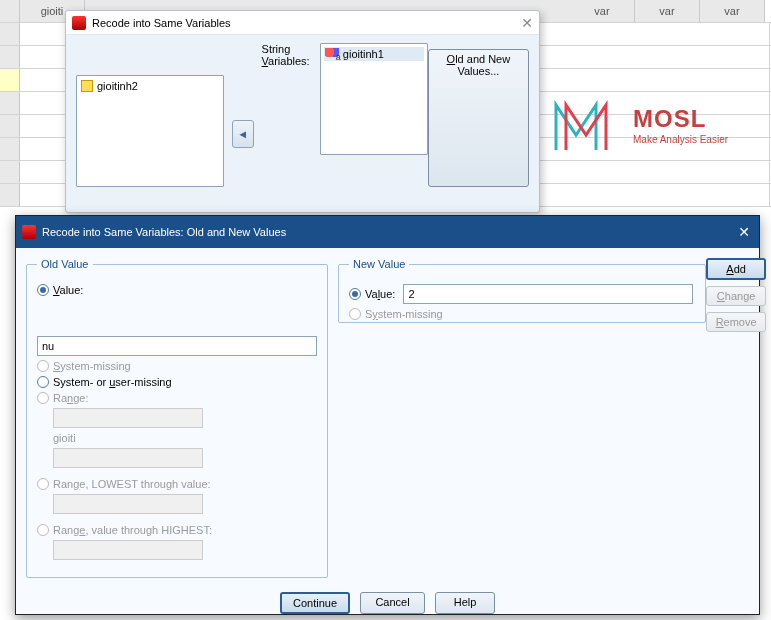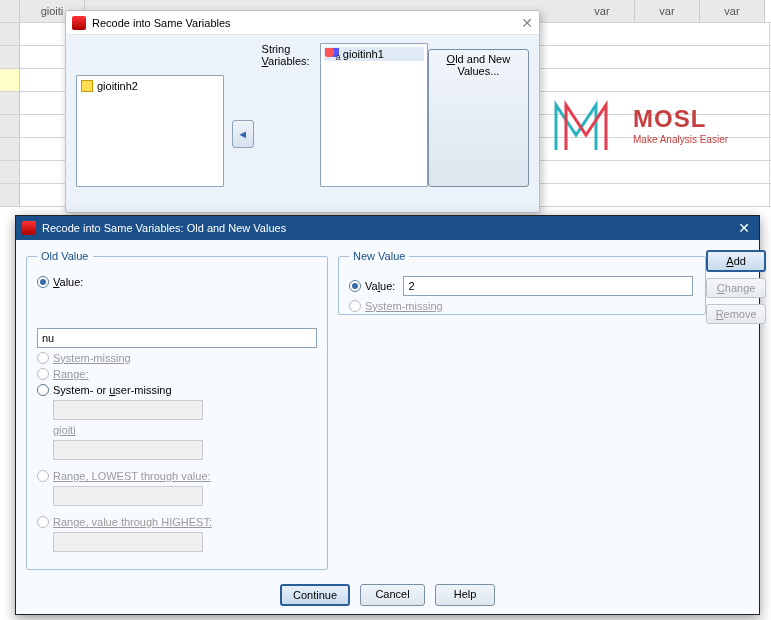--- a/index.html
+++ b/index.html
@@ -11,52 +11,52 @@
 .grid-rowhead { width: 20px; background: #e9e9e9; border-right: 1px solid #c9c9c9; }
 .grid-sel { background: #ffffc8; }
 
 .dialog1 { position: absolute; left: 65px; top: 10px; width: 475px; height: 203px; background: #ebf2f9; border: 1px solid #b6c2cf; border-radius: 3px; box-shadow: 2px 3px 8px rgba(0,0,0,0.25); }
 .d1-title { height: 24px; display: flex; align-items: center; padding: 0 6px; background: #fff; border-bottom: 1px solid #e0e6ec; border-radius: 3px 3px 0 0; }
 .d-icon { width: 14px; height: 14px; background: linear-gradient(#f33,#a00); border-radius: 2px; margin-right: 6px; display:inline-block;}
 .d1-close { margin-left: auto; font-size: 14px; color: #888; cursor: default; }
 .d1-body { padding: 8px 10px; display: flex; gap: 8px; position: relative; }
 .listbox { background: #fff; border: 1px solid #8ca3b8; border-radius: 1px; padding: 3px; }
 .lb1 { width: 148px; height: 112px; }
-.lb2 { width: 145px; height: 144px; }
+.lb2 { width: 145px; height: 112px; }
 .lb-item { display: flex; align-items: center; gap: 4px; padding: 1px; }
 .lb-item.sel { background: #dfeaf5; }
 .ruler-icon { width: 12px; height: 12px; background: #ffdd55; border: 1px solid #cc9900; display:inline-block;}
 .str-icon { width: 14px; height: 12px; background: radial-gradient(circle at 4px 4px,#f55 40%,transparent 41%), radial-gradient(circle at 10px 4px,#55f 40%,transparent 41%); display:inline-block; position:relative;}
 .str-icon::after{content:"a"; position:absolute; right:-2px; bottom:-2px; font-size:9px; color:#333;}
 .move-btn { width: 28px; height: 28px; background: linear-gradient(#eef3f9,#d7e2ee); border: 1px solid #8ca3b8; border-radius: 3px; display:flex; align-items:center; justify-content:center; align-self: center; margin-top: 38px; color:#36a; font-size:16px;}
 .label-top { color: #000; margin-bottom: 3px; }
 .col { display: flex; flex-direction: row; }
 .old-new-btn { margin-top: 6px; padding: 3px 10px; background: linear-gradient(#f0f5fa,#dde6ef); border: 1px solid #7a8fa3; border-radius: 3px; text-align:center;}
 
 .logo { position: absolute; right: 20px; top: 80px; width: 200px; height: 90px; display:flex; align-items:center; gap:12px;}
 .logo-text { color: #c64040; }
 .logo-text .big { font-size: 24px; font-weight: bold; letter-spacing: 1px; display:block;}
 .logo-text .small { font-size: 10px; color: #c64040; }
 
 .dialog2 { position: absolute; left: 15px; top: 215px; width: 745px; height: 400px; background: #f7faff; border: 1px solid #222; box-shadow: 0 4px 12px rgba(0,0,0,0.4); }
-.d2-title { height: 24px; background: #1a4f8a; color: #fff; display: flex; align-items: center; padding: 0 6px; }
+.d2-title { height: 32px; background: #1a4f8a; color: #fff; display: flex; align-items: center; padding: 0 6px; }
 .d2-close { margin-left: auto; font-size: 14px; color: #fff; width:18px; text-align:center;}
 .d2-body { padding: 10px; display: flex; gap: 10px; flex-direction: column; height: calc(100% - 24px); }
 .d2-cols { display: flex; gap: 10px; flex: 1; }
 
 fieldset { border: 1px solid #a7c0dc; border-radius: 2px; padding: 10px; position: relative; }
 legend { color: #1a4f8a; padding: 0 4px; }
 .old-fs { width: 315px; height: 320px; }
 .new-fs { width: 390px; height: 65px; }
 
 .radio-row { display: flex; align-items: center; gap: 4px; margin: 4px 0; }
 .radio { width: 12px; height: 12px; border: 1px solid #5a7a9a; border-radius: 50%; background:#fff; display:inline-flex; align-items:center; justify-content:center;}
 .radio.on::after { content:""; width:6px; height:6px; border-radius:50%; background:#3a6da8; display:block;}
 .radio.dis { border-color: #bbb; }
-.disabled { color: #9a9a9a; text-decoration: underline; }
+.disabled { color: #9a9a9a; }
 input.txt { border: 1px solid #8ca3b8; padding: 2px 4px; height: 20px; background:#fff; }
 input.txt.dis { background: #f0f0f0; border-color: #ccc; }
 .ul { text-decoration: underline; }
 
 .right-lower { margin-top: 10px; display: flex; gap: 8px; }
 .btnstack { display:flex; flex-direction:column; gap:6px; width:60px; }
 .btn3d { padding: 3px 6px; border: 1px solid #7a8fa3; border-radius: 3px; text-align:center; background: linear-gradient(#f0f5fa,#dde6ef);}
 .btn3d.primary { background: linear-gradient(#e8f0fa,#c8dbed); border: 2px solid #2b5d99; font-weight:normal;}
 .btn3d.dis { color:#999; border-color:#bcc7d1; background:linear-gradient(#f4f6f8,#e8ebee);}
 .mapbox { flex:1; border: 1px solid #8ca3b8; background:#fff; padding: 6px; height: 148px; overflow:auto;}
@@ -163,27 +163,27 @@
         <legend>Old Value</legend>
         <div class="radio-row">
             <span class="radio on"></span>
             <span><span class="ul">V</span>alue:</span>
           </div>
         <input class="txt" style="width: 280px; margin-left: 0px; margin-top: 36px;" value="nu">
         <div class="radio-row disabled">
             <span class="radio dis"></span>
             <span><span class="ul">S</span>ystem-missing</span>
           </div>
-        <div class="radio-row disabled">
-            <span class="radio dis"></span>
-            <span>Ra<span class="ul">n</span>ge:</span>
-          </div>
         <div class="radio-row">
             <span class="radio"></span>
             <span>System- or <span class="ul">u</span>ser-missing</span>
+          </div>
+        <div class="radio-row disabled">
+            <span class="radio dis"></span>
+            <span>Ra<span class="ul">n</span>ge:</span>
           </div>
         <input class="txt dis" style="width: 150px; margin-left: 16px;">
         <div class="disabled" style="margin:4px 0 4px 16px;">gioiti</div>
         <input class="txt dis" style="width: 150px; margin-left: 16px;">
         <div class="radio-row disabled" style="margin-top:10px;">
             <span class="radio dis"></span>
             <span>Ran<span class="ul">g</span>e, LOWEST through value:</span>
           </div>
         <input class="txt dis" style="width: 150px; margin-left: 16px;">
         <div class="radio-row disabled" style="margin-top:10px;">

